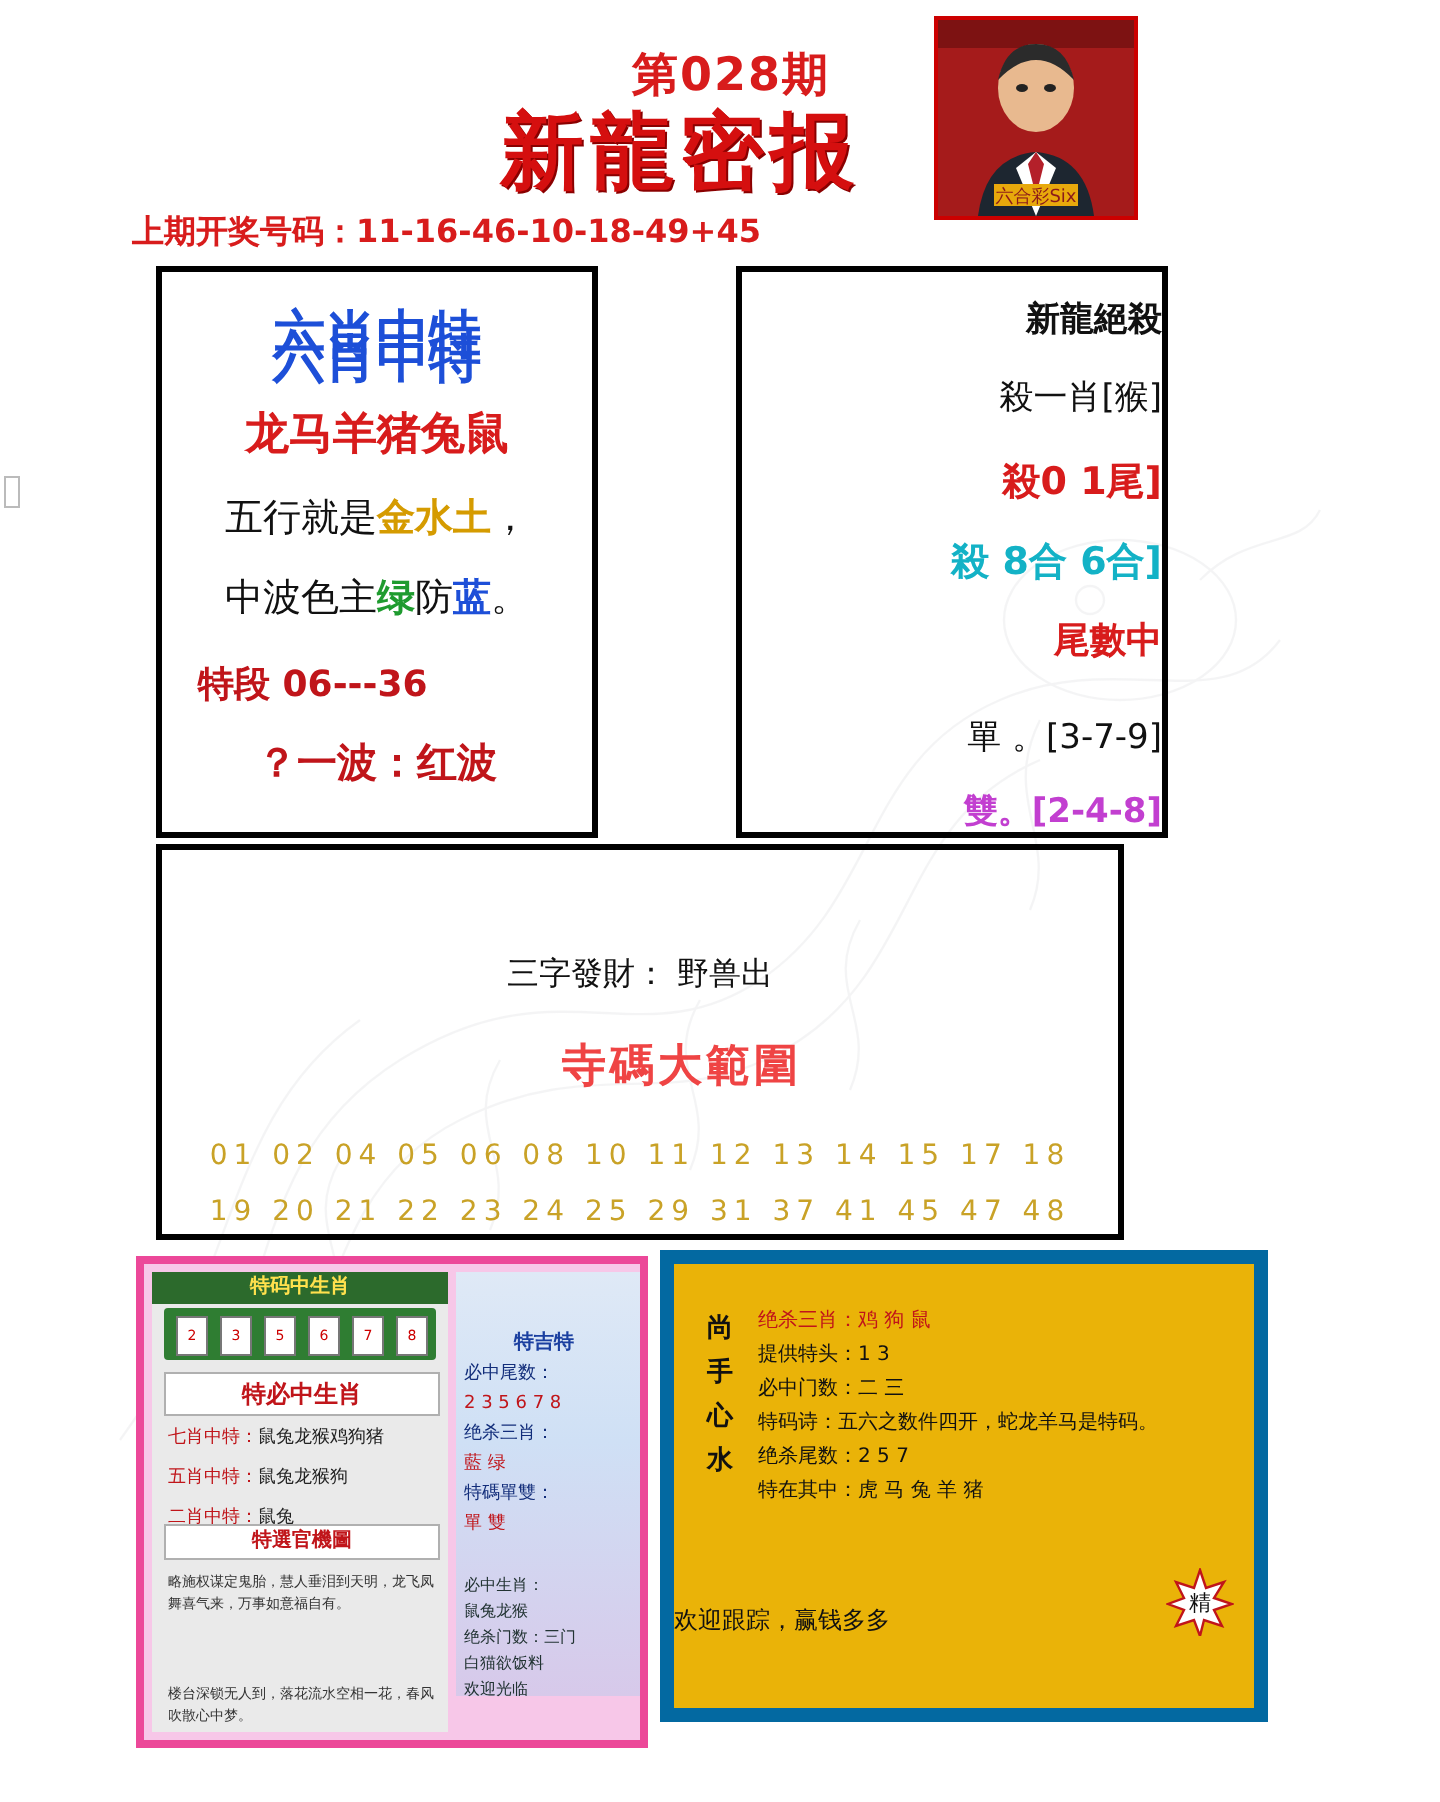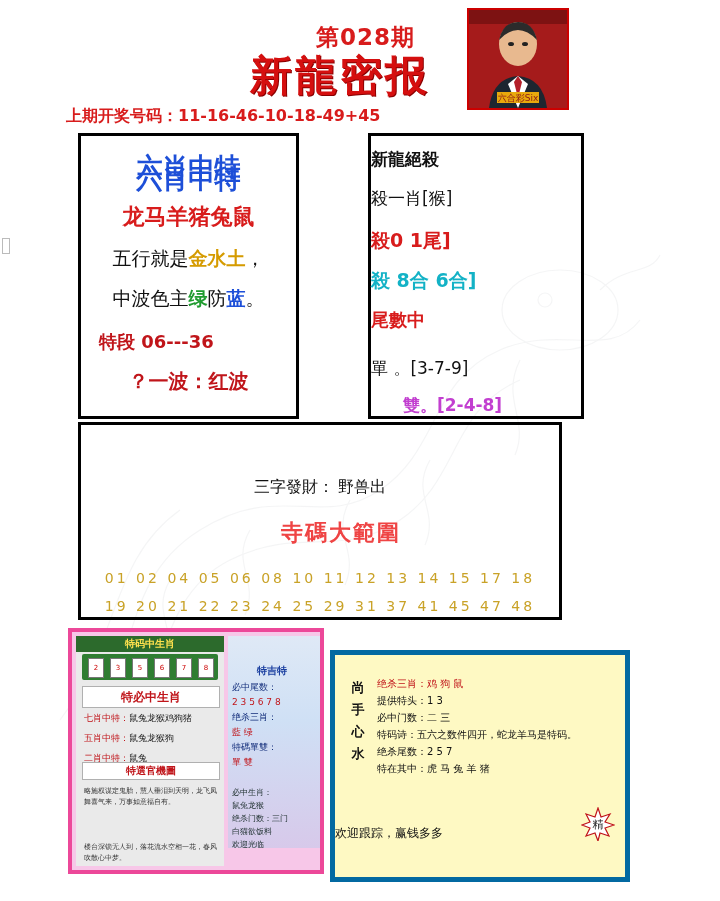--- a/index.html
+++ b/index.html
@@ -71,36 +71,36 @@
     font-size:18px;color:#c0151a;font-weight:bold;
   }
   .bl-wave{
     text-align:center;margin-top:14px;
     font-size:20px;color:#c0151a;font-weight:bold;
   }
 
   
   .box-right{
     position:absolute;left:368px;top:133px;width:210px;height:280px;
-    border:3px solid #000;background:transparent;text-align:left;
+    border:3px solid #000;background:transparent;text-align:right;
   }
   .br-title{margin-top:12px;font-size:17px;color:#111;font-weight:bold;}
   .br-l2{margin-top:16px;font-size:17px;color:#111;}
   .br-l3{margin-top:18px;font-size:19px;color:#d81c1c;font-weight:bold;}
   .br-l4{margin-top:14px;font-size:19px;color:#13b2c6;font-weight:bold;}
   .br-l5{margin-top:14px;font-size:18px;color:#d81c1c;font-weight:bold;}
   .br-l6{margin-top:25px;font-size:17px;color:#111;}
   .br-l7{margin-top:14px;font-size:17px;color:#c23fd0;font-weight:bold;padding-left:32px;}
 
   
   .box-mid{
     position:absolute;left:78px;top:422px;width:478px;height:192px;
     border:3px solid #000;text-align:center;
   }
-  .bm-l1{margin-top:52px;font-size:16px;color:#111;font-family:Liberation Serif, serif;}
+  .bm-l1{margin-top:52px;font-size:16px;color:#111;}
   .bm-l2{margin-top:20px;font-size:22px;color:#ef4444;font-weight:bold;letter-spacing:2px;margin-left:42px;}
   .bm-nums{margin-top:22px;font-size:14px;color:#c9a227;letter-spacing:3px;}
   .bm-nums2{margin-top:12px;font-size:14px;color:#c9a227;letter-spacing:3px;}
 
   
   .card-img{
     position:absolute;left:68px;top:628px;width:248px;height:238px;
     background:#f7c7e8;border:4px solid #ec4899;overflow:hidden;
   }
   .ci-left{
@@ -151,22 +151,22 @@
   .ci-r-list{
     position:absolute;left:4px;top:44px;width:80px;font-size:9px;color:#122d7a;line-height:15px;
   }
   .ci-r-list .hl{color:#c0151a;}
   .ci-r-bot{
     position:absolute;left:4px;top:150px;width:80px;font-size:8px;color:#233;line-height:13px;
   }
 
   
   .card-txt{
-    position:absolute;left:330px;top:650px;width:290px;height:222px;
-    border:5px solid #0369a1;background:#fef9c3;
+    position:absolute;left:330px;top:625px;width:290px;height:222px;
+    border:7px solid #0369a1;background:#eab308;
   }
   .ct-side{
     position:absolute;left:12px;top:22px;width:22px;
     font-size:13px;color:#111;font-weight:bold;line-height:22px;text-align:center;
   }
   .ct-body{
     position:absolute;left:42px;top:20px;width:238px;
     font-size:10px;color:#111;line-height:17px;
   }
   .ct-body .red{color:#c0151a;}

